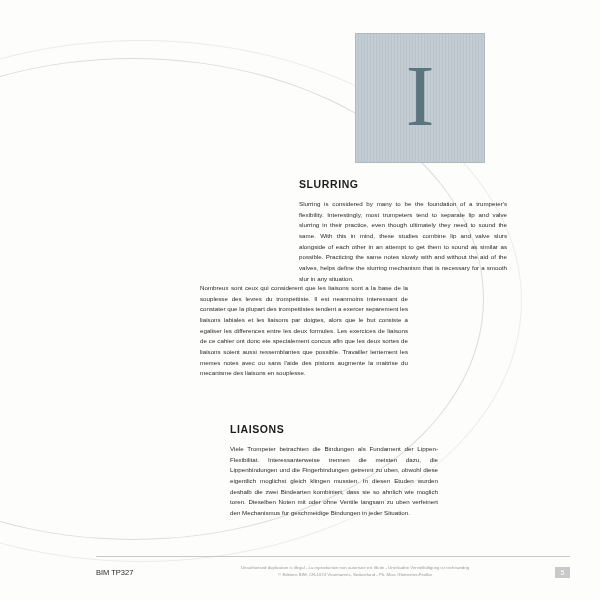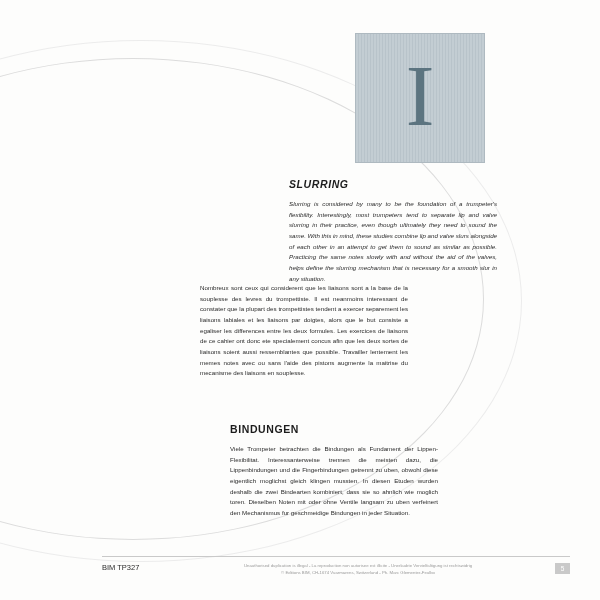--- a/index.html
+++ b/index.html
@@ -85,34 +85,34 @@
     letter-spacing: 0.6px;
     color: #1c1c1c;
   }
   .block p {
     margin: 0;
     font-size: 6.2px;
     line-height: 1.72;
     color: #2a2a2a;
     text-align: justify;
   }
-  #block-slurring { left: 289px; top: 178px; width: 208px; font-style: italic; }
+  #block-slurring { left: 299px; top: 178px; width: 208px; }
   #block-liaisons { left: 200px; top: 283px; width: 208px; }
   #block-bindungen { left: 230px; top: 423px; width: 208px; }
 
   
   .footer {
     position: absolute;
-    left: 102px;
+    left: 96px;
     right: 30px;
     top: 556px;
     height: 24px;
     border-top: 1px solid #c9c9c9;
     display: flex;
-    align-items: flex-start;
+    align-items: center;
   }
   .footer-code {
     font-size: 7.5px;
     color: #2b2b2b;
     width: 90px;
     padding-top: 6px;
   }
   .footer-legal {
     flex: 1;
     padding-top: 6px;
@@ -153,21 +153,21 @@
   <div class="block" id="block-slurring">
     <h2>SLURRING</h2>
     <p>Slurring is considered by many to be the foundation of a trumpeter's flexibility. Interestingly, most trumpeters tend to separate lip and valve slurring in their practice, even though ultimately they need to sound the same. With this in mind, these studies combine lip and valve slurs alongside of each other in an attempt to get them to sound as similar as possible. Practicing the same notes slowly with and without the aid of the valves, helps define the slurring mechanism that is necessary for a smooth slur in any situation.</p>
   </div>
 
   <div class="block" id="block-liaisons">
     <p>Nombreux sont ceux qui considerent que les liaisons sont a la base de la souplesse des levres du trompettiste. Il est neanmoins interessant de constater que la plupart des trompettistes tendent a exercer separement les liaisons labiales et les liaisons par doigtes, alors que le but consiste a egaliser les differences entre les deux formules. Les exercices de liaisons de ce cahier ont donc ete specialement concus afin que les deux sortes de liaisons soient aussi ressemblantes que possible. Travailler lentement les memes notes avec ou sans l'aide des pistons augmente la maitrise du mecanisme des liaisons en souplesse.</p>
   </div>
 
   <div class="block" id="block-bindungen">
-    <h2>BINDUNGEN</h2>
+    <h2>LIAISONS</h2>
     <p>Viele Trompeter betrachten die Bindungen als Fundament der Lippen-Flexibilitat. Interessanterweise trennen die meisten dazu, die Lippenbindungen und die Fingerbindungen getrennt zu uben, obwohl diese eigentlich moglichst gleich klingen mussten. In diesen Etuden wurden deshalb die zwei Bindearten kombiniert, dass sie so ahnlich wie moglich toren. Dieselben Noten mit oder ohne Ventile langsam zu uben verfeinert den Mechanismus fur geschmeidige Bindungen in jeder Situation.</p>
   </div>
 
   <div class="footer">
     <div class="footer-code">BIM TP327</div>
     <div class="footer-legal">
       <div>Unauthorised duplication is illegal - La reproduction non autorisee est illicite - Unerlaubte Vervielfaltigung ist rechtswidrig</div>
       <div>© Editions BIM, CH-1674 Vuarmarens, Switzerland - Ph. Marc Glementer-Feulbo</div>
     </div>
     <div class="footer-page">

